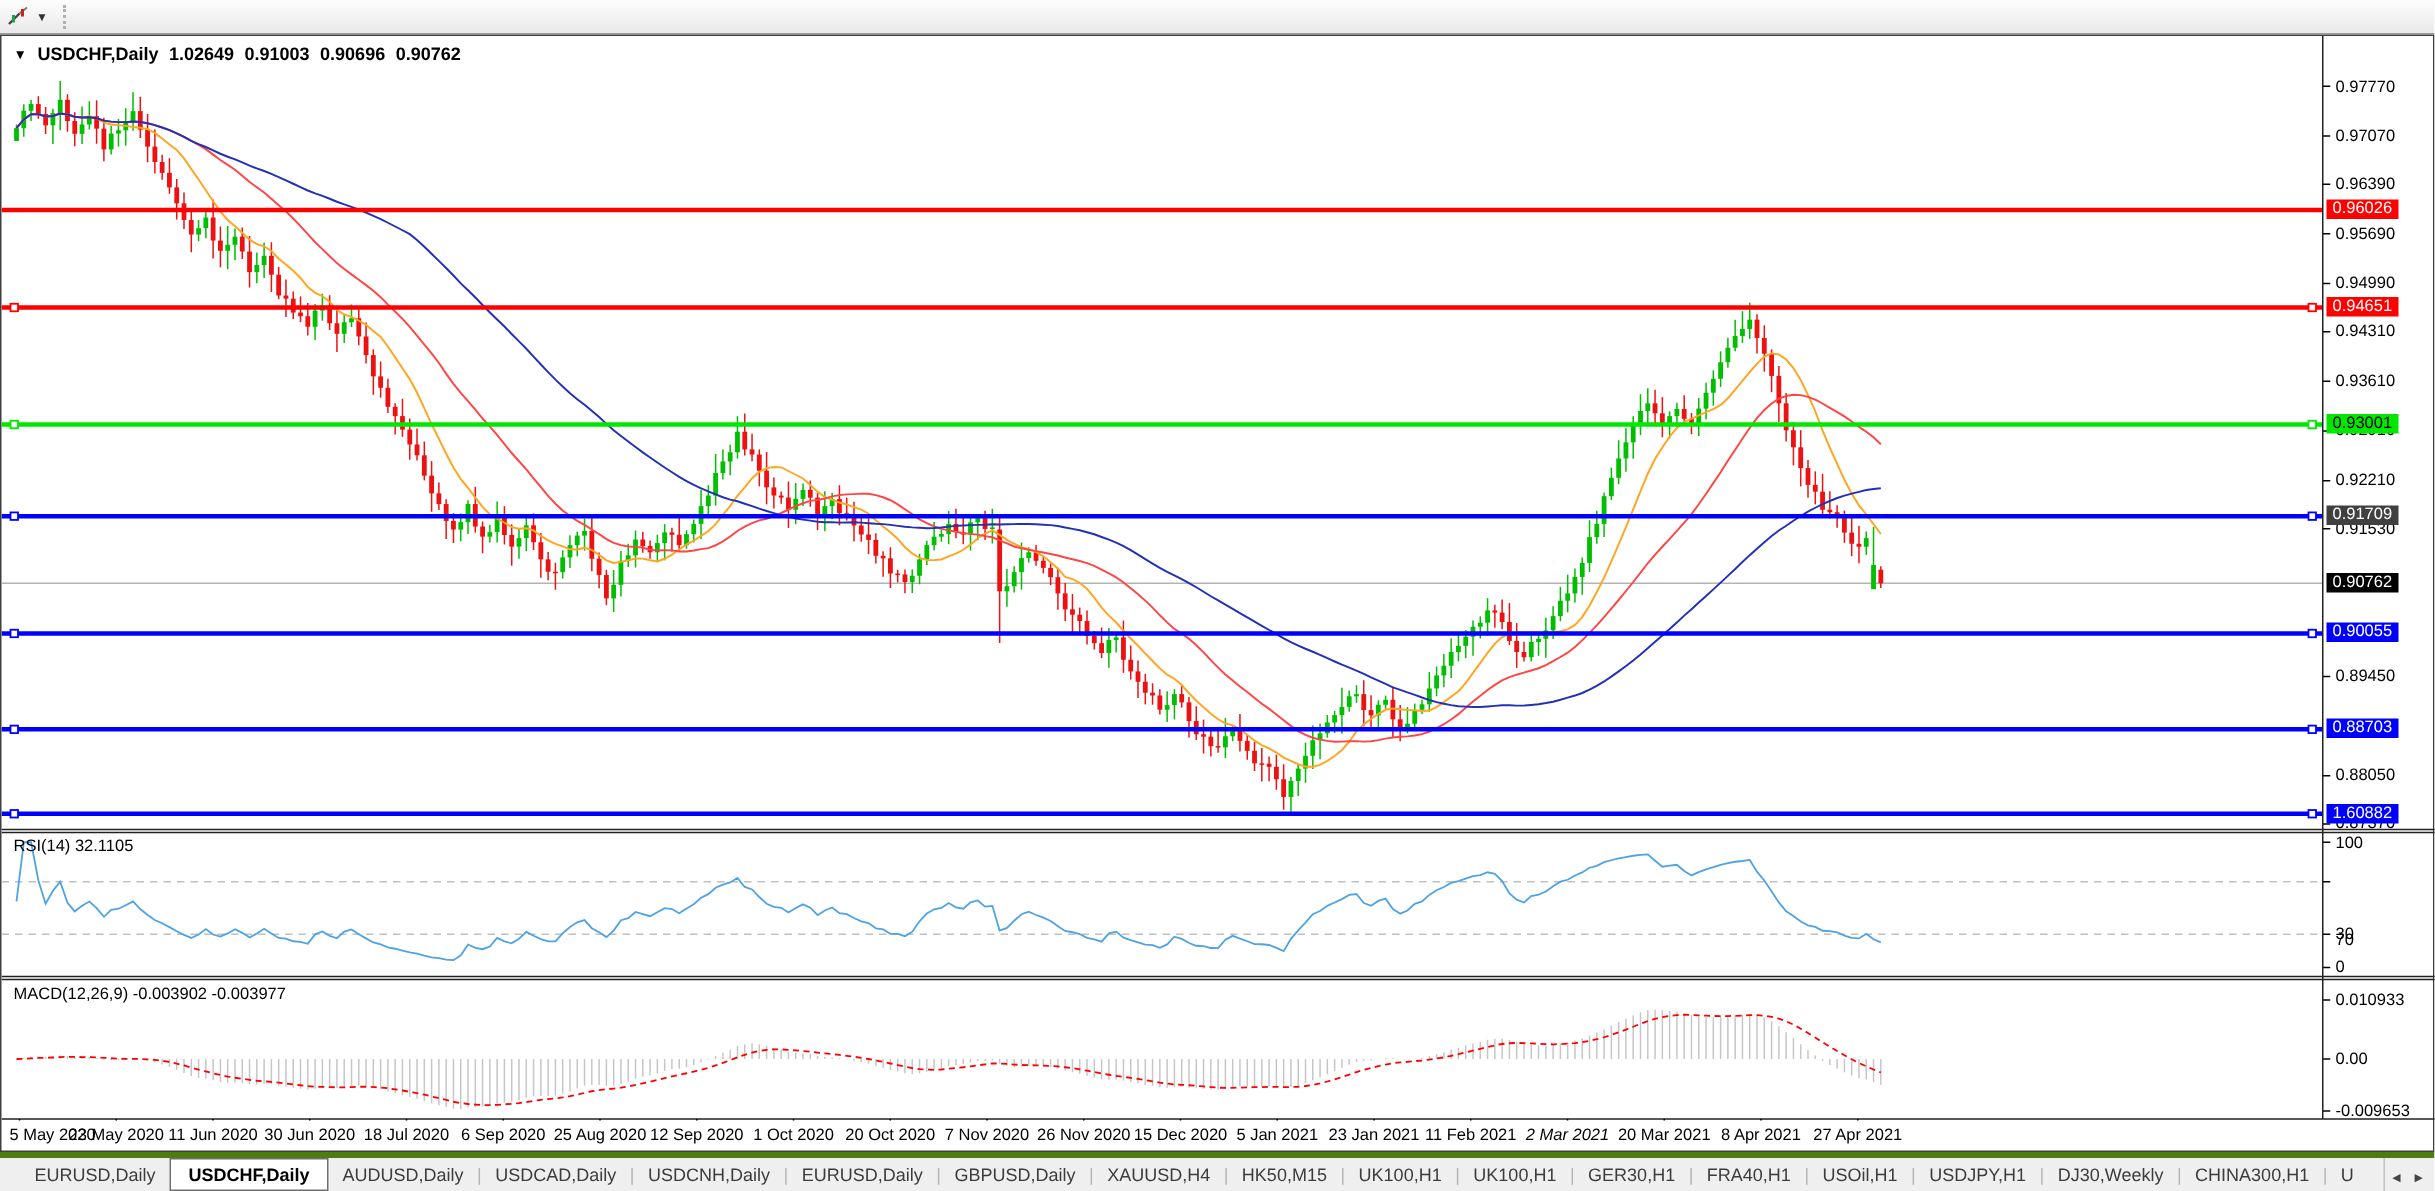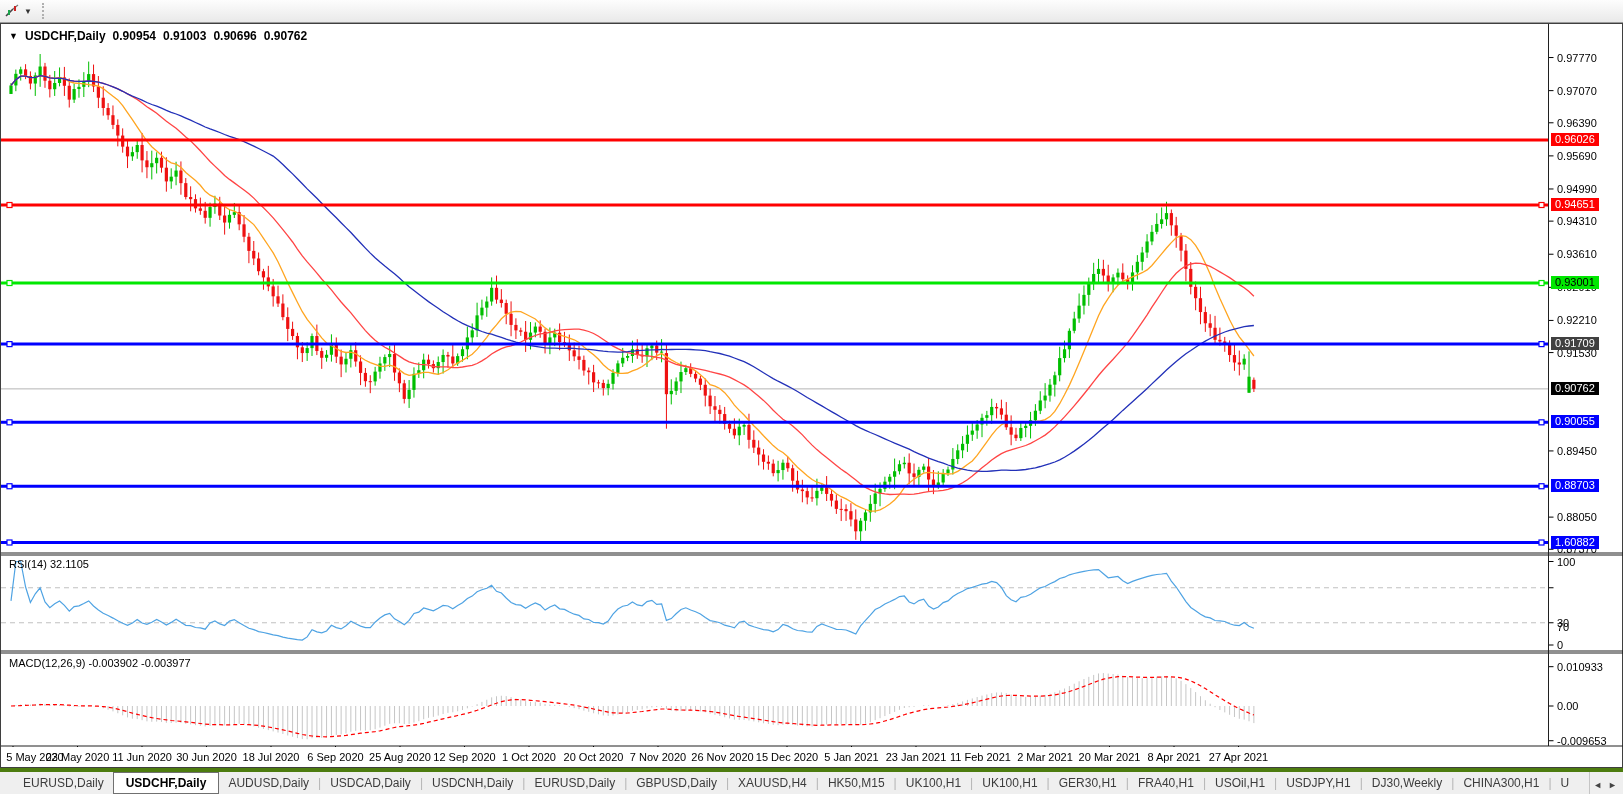--- a/index.html
+++ b/index.html
@@ -932,21 +932,21 @@
         <line x1="979.5" y1="722" x2="979.5" y2="726" stroke="#000"></line>
         <line x1="1044" y1="722" x2="1044" y2="726" stroke="#000"></line>
         <line x1="1108.5" y1="722" x2="1108.5" y2="726" stroke="#000"></line>
         <line x1="1173" y1="722" x2="1173" y2="726" stroke="#000"></line>
         <line x1="1237.5" y1="722" x2="1237.5" y2="726" stroke="#000"></line>
       </svg>
 
     <div id="chart-title" class="overlay-label">
       <span class="tcaret">▼</span>
       <span>USDCHF,Daily</span>
-      <span>0.90954</span>
+      <span>1.02649</span>
       <span>0.91003</span>
       <span>0.90696</span>
       <span>0.90762</span>
     </div>
 
     <div class="ind-label" style="top:534px;">RSI(14) 32.1105</div>
     <div class="ind-label" style="top:633px;">MACD(12,26,9) -0.003902 -0.003977</div>
     <div id="axis-labels">
         <div class="ytick-label" style="top: 27.5414px;">0.97770</div>
         <div class="ytick-label" style="top: 60.6383px;">0.97070</div>
@@ -987,21 +987,21 @@
         <div class="date-label" style="left: 399px;">25 Aug 2020</div>
         <div class="date-label" style="left: 463.5px;">12 Sep 2020</div>
         <div class="date-label" style="left: 528px;">1 Oct 2020</div>
         <div class="date-label" style="left: 592.5px;">20 Oct 2020</div>
         <div class="date-label" style="left: 657px;">7 Nov 2020</div>
         <div class="date-label" style="left: 721.5px;">26 Nov 2020</div>
         <div class="date-label" style="left: 786px;">15 Dec 2020</div>
         <div class="date-label" style="left: 850.5px;">5 Jan 2021</div>
         <div class="date-label" style="left: 915px;">23 Jan 2021</div>
         <div class="date-label" style="left: 979.5px;">11 Feb 2021</div>
-        <div class="date-label" style="left: 1044px;">2 Mar 2021</div>
+        <div class="date-label" style="left: 1044px; font-style: italic;">2 Mar 2021</div>
         <div class="date-label" style="left: 1108.5px;">20 Mar 2021</div>
         <div class="date-label" style="left: 1173px;">8 Apr 2021</div>
         <div class="date-label" style="left: 1237.5px;">27 Apr 2021</div>
       </div>
   </div>
 
   <div id="tab-bar">
     <div id="tabs-container" style="display:flex;align-items:center;">
         <div class="tab">EURUSD,Daily</div>
         <div class="tab active">USDCHF,Daily</div>

